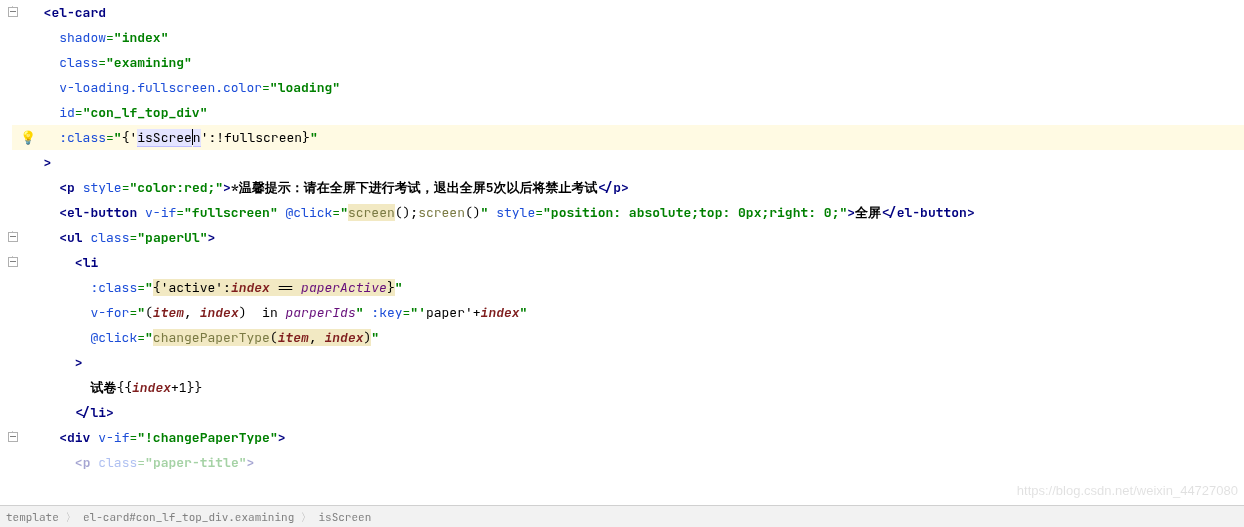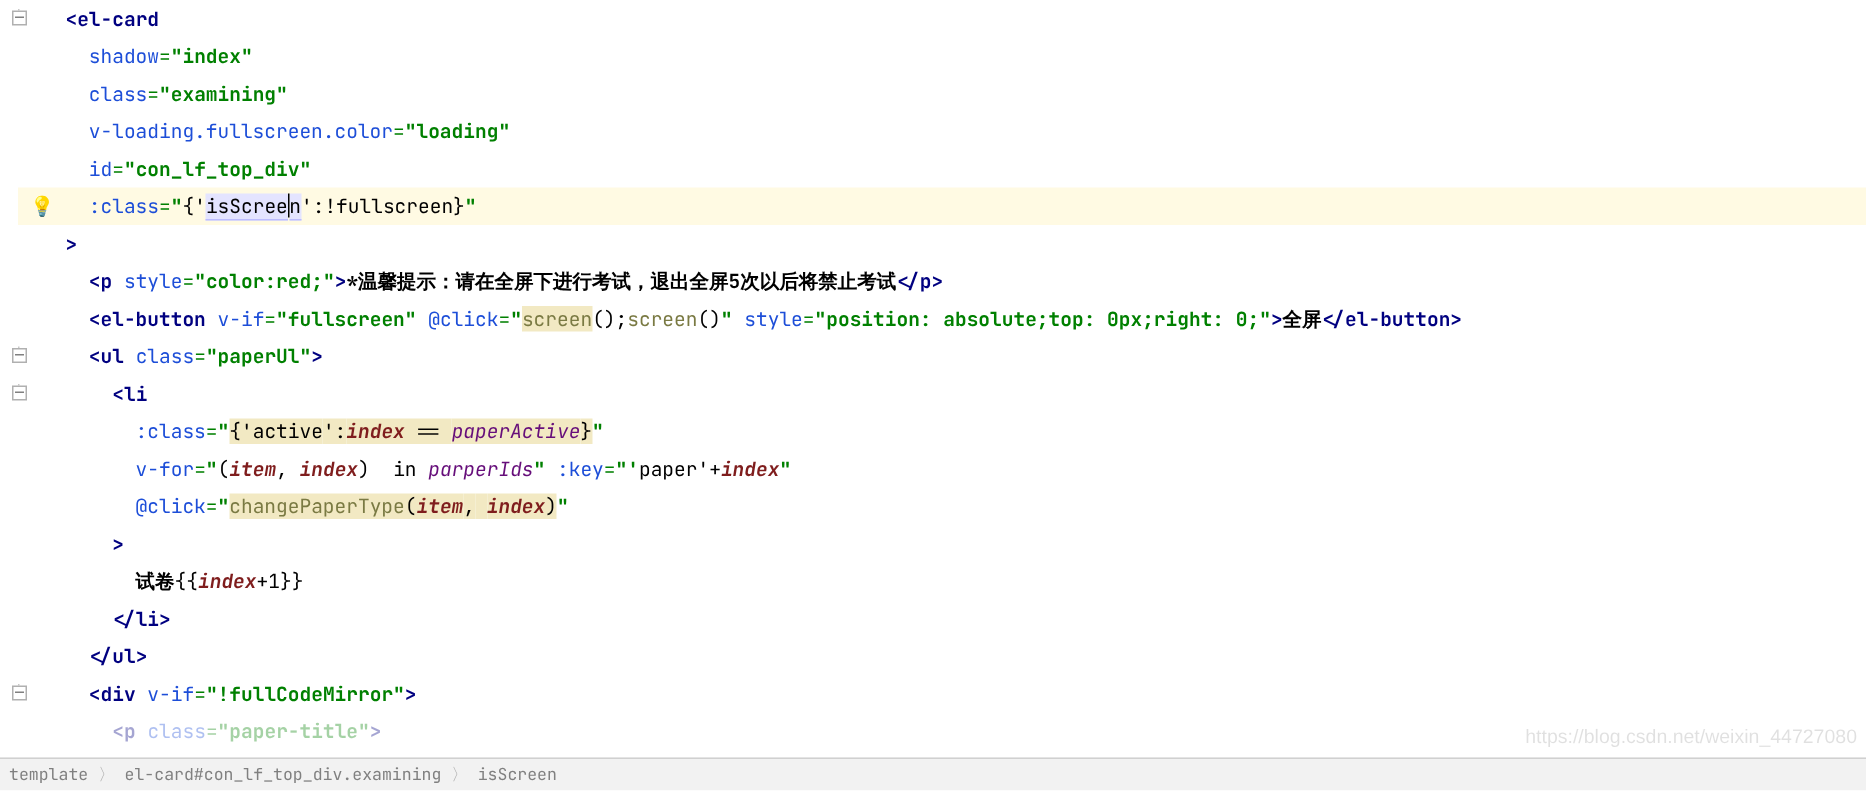--- a/index.html
+++ b/index.html
@@ -143,23 +143,22 @@
   <div class="line">        <span class="attr">v-for</span><span class="eq">=</span><span class="str">"</span><span class="plain">(</span><span class="expr-b">item</span><span class="plain">,</span><span> </span><span class="expr-b">index</span><span class="plain">)  in </span><span class="expr">parperIds</span><span class="str">"</span><span> </span><span class="attr">:key</span><span class="eq">=</span><span class="str">"'</span><span class="plain">paper</span><span class="plain">'+</span><span class="expr-b">index</span><span class="str">"</span></div>
 
   <div class="line">        <span class="attr">@click</span><span class="eq">=</span><span class="str">"</span><span class="func hl-span">changePaperType</span><span class="plain hl-span">(</span><span class="expr-b hl-span">item</span><span class="plain hl-span">,</span><span class="hl-span"> </span><span class="expr-b hl-span">index</span><span class="plain hl-span">)</span><span class="str">"</span></div>
 
   <div class="line">      <span class="tag-br">&gt;</span></div>
 
   <div class="line">        <span class="txt">试卷</span><span class="plain">{{</span><span class="expr-b">index</span><span class="plain">+1</span><span class="plain">}}</span></div>
 
   <div class="line">      <span class="tag-br">&lt;/</span><span class="tag-name">li</span><span class="tag-br">&gt;</span></div>
 
-  <div class="line">    <span class="tag-br">&lt;/</span><span class="tag-name">ul</span><span class="tag-br">&gt;</span></div>
 
-  <div class="line"><span class="fold fold-minus"></span>    <span class="tag-br">&lt;</span><span class="tag-name">div</span><span> </span><span class="attr">v-if</span><span class="eq">=</span><span class="str">"<span>!fullCodeMirror</span>"</span><span class="tag-br">&gt;</span></div>
+  <div class="line"><span class="fold fold-minus"></span>    <span class="tag-br">&lt;</span><span class="tag-name">div</span><span> </span><span class="attr">v-if</span><span class="eq">=</span><span class="str">"<span>!changePaperType</span>"</span><span class="tag-br">&gt;</span></div>
 
   <div class="line" style="opacity:.35">      <span class="tag-br">&lt;</span><span class="tag-name">p</span><span> </span><span class="attr">class</span><span class="eq">=</span><span class="str">"<span>paper-title</span>"</span><span class="tag-br">&gt;</span></div>
 
 </div>
 
 <div class="watermark">https://blog.csdn.net/weixin_44727080</div>
 
 <div class="breadcrumb"><span>template</span> <span class="sep">〉</span> <span>el-card#con_lf_top_div.examining</span> <span class="sep">〉</span> <span>isScreen</span></div>
 
 </body></html>

